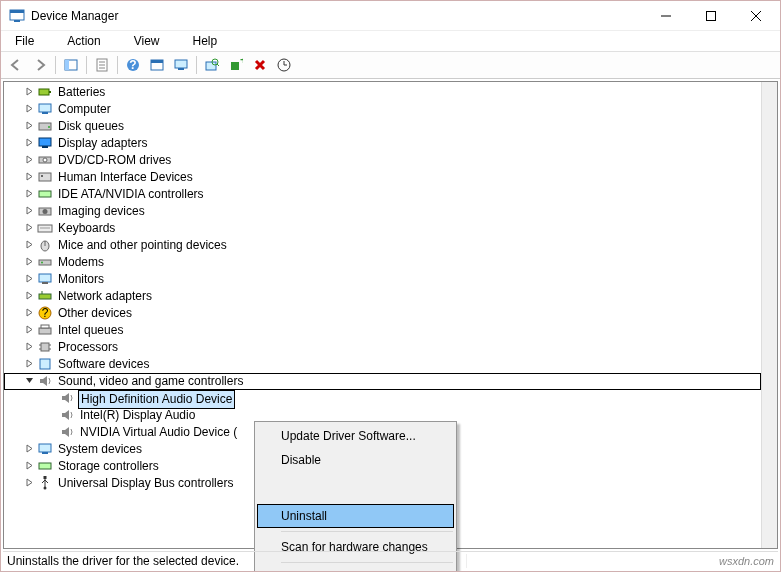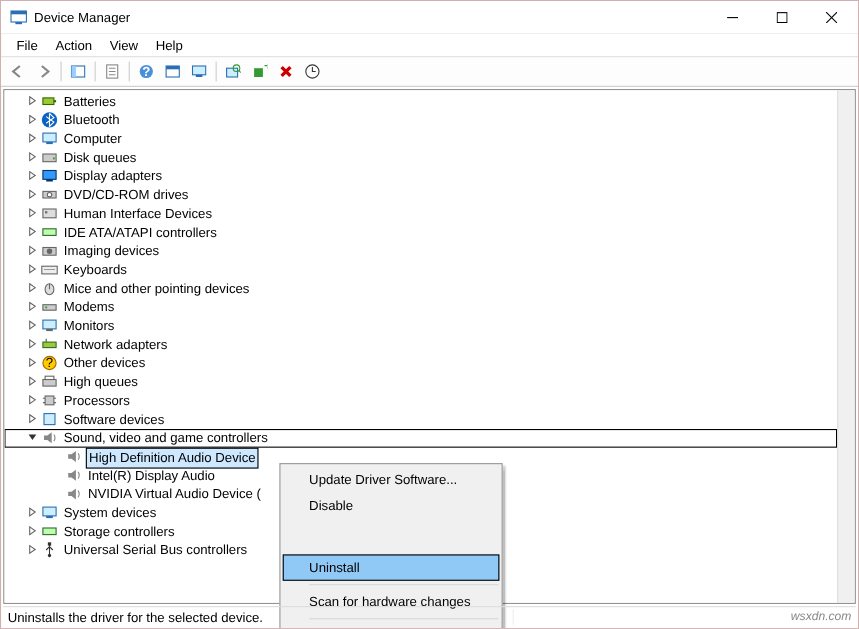--- a/index.html
+++ b/index.html
@@ -3,21 +3,21 @@
 <meta charset="utf-8">
 <style>
 * { margin: 0; padding: 0; box-sizing: border-box; font-family: "Segoe UI", Tahoma, sans-serif; font-size: 12px; }
 body { background: #fff; width: 781px; height: 572px; overflow: hidden; border: 1px solid #d0b0b0; position: relative; }
 
 .titlebar { height: 30px; display: flex; align-items: center; padding: 0 2px 0 8px; background: #fff; border-bottom: 1px solid #eee; }
 .titlebar .app-icon { width: 16px; height: 16px; margin-right: 6px; display: inline-flex; }
 .titlebar .title { flex: 1; }
 .titlebar .winbtn { width: 45px; height: 29px; display: flex; align-items: center; justify-content: center; }
 
-.menubar { height: 20px; display: flex; align-items: center; padding: 0 6px; gap: 0; }
+.menubar { height: 20px; display: flex; align-items: center; padding: 0 6px; gap: 17px; }
 .menubar .menu { padding: 2px 8px; }
 
 .toolbar { height: 28px; display: flex; align-items: center; padding: 0 4px; gap: 2px; border-top: 1px solid #e0e0e0; border-bottom: 1px solid #ccc; background: #fdfdfd; }
 .toolbar .tb { width: 22px; height: 22px; display: flex; align-items: center; justify-content: center; border: 1px solid transparent; }
 .toolbar .sep { width: 1px; height: 18px; background: #ccc; margin: 0 2px; }
 
 .content { position: absolute; top: 80px; left: 2px; right: 2px; bottom: 22px; border: 1px solid #888; overflow: hidden; }
 .tree { position: absolute; inset: 0; right: 16px; overflow: auto; padding: 2px 0; background: #fff; }
 .scrollbar { position: absolute; top: 0; right: 0; bottom: 0; width: 16px; background: #f0f0f0; border-left: 1px solid #ddd; }
 
@@ -164,34 +164,20 @@
         </span>
         <span class="dev-icon">
           <svg width="16" height="16">
             <rect x="2" y="5" width="10" height="6" fill="#9c3" stroke="#360"></rect>
             <rect x="12" y="7" width="2" height="2" fill="#360"></rect>
           </svg>
         </span>
         <span class="lbl">Batteries</span>
       </div>
 
-    <div class="node l0">
-        <span class="exp">
-          <svg width="9" height="9">
-            <path d="M2 1 L7 4.5 L2 8 Z" fill="none" stroke="#666"></path>
-          </svg>
-        </span>
-        <span class="dev-icon">
-          <svg width="16" height="16">
-            <circle cx="8" cy="8" r="7" fill="#0a63c1"></circle>
-            <path d="M8 2 L8 14 L12 10 L5 5 M8 2 L12 6 L5 11" stroke="#fff" fill="none"></path>
-          </svg>
-        </span>
-        <span class="lbl">Bluetooth</span>
-      </div>
 
     <div class="node l0">
         <span class="exp">
           <svg width="9" height="9">
             <path d="M2 1 L7 4.5 L2 8 Z" fill="none" stroke="#666"></path>
           </svg>
         </span>
         <span class="dev-icon">
           <svg width="16" height="16">
             <rect x="2" y="3" width="12" height="8" fill="#cef" stroke="#2a6fb3"></rect>
@@ -265,21 +251,21 @@
         <span class="exp">
           <svg width="9" height="9">
             <path d="M2 1 L7 4.5 L2 8 Z" fill="none" stroke="#666"></path>
           </svg>
         </span>
         <span class="dev-icon">
           <svg width="16" height="16">
             <rect x="2" y="5" width="12" height="6" fill="#bfa" stroke="#363"></rect>
           </svg>
         </span>
-        <span class="lbl">IDE ATA/ATAPI controllers</span>
+        <span class="lbl">IDE ATA/NVIDIA controllers</span>
       </div>
 
     <div class="node l0">
         <span class="exp">
           <svg width="9" height="9">
             <path d="M2 1 L7 4.5 L2 8 Z" fill="none" stroke="#666"></path>
           </svg>
         </span>
         <span class="dev-icon">
           <svg width="16" height="16">
@@ -385,21 +371,21 @@
           <svg width="9" height="9">
             <path d="M2 1 L7 4.5 L2 8 Z" fill="none" stroke="#666"></path>
           </svg>
         </span>
         <span class="dev-icon">
           <svg width="16" height="16">
             <rect x="2" y="6" width="12" height="6" fill="#ccc" stroke="#666"></rect>
             <rect x="4" y="3" width="8" height="3" fill="#fff" stroke="#666"></rect>
           </svg>
         </span>
-        <span class="lbl">High queues</span>
+        <span class="lbl">Intel queues</span>
       </div>
 
     <div class="node l0">
         <span class="exp">
           <svg width="9" height="9">
             <path d="M2 1 L7 4.5 L2 8 Z" fill="none" stroke="#666"></path>
           </svg>
         </span>
         <span class="dev-icon">
           <svg width="16" height="16">
@@ -510,21 +496,21 @@
             <path d="M2 1 L7 4.5 L2 8 Z" fill="none" stroke="#666"></path>
           </svg>
         </span>
         <span class="dev-icon">
           <svg width="16" height="16">
             <path d="M8 2 L8 13 M8 5 L5 8 M8 5 L11 8" stroke="#333" fill="none"></path>
             <circle cx="8" cy="13" r="1.5" fill="#333"></circle>
             <rect x="6.5" y="1" width="3" height="3" fill="#333"></rect>
           </svg>
         </span>
-        <span class="lbl">Universal Serial Bus controllers</span>
+        <span class="lbl">Universal Display Bus controllers</span>
       </div>
 
   </div>
   <div class="scrollbar"></div>
 </div>
 
 <div class="ctxmenu">
   <div class="mi">Update Driver Software...</div>
   <div class="mi">Disable</div>
   <div class="mi highlight">Uninstall</div>

